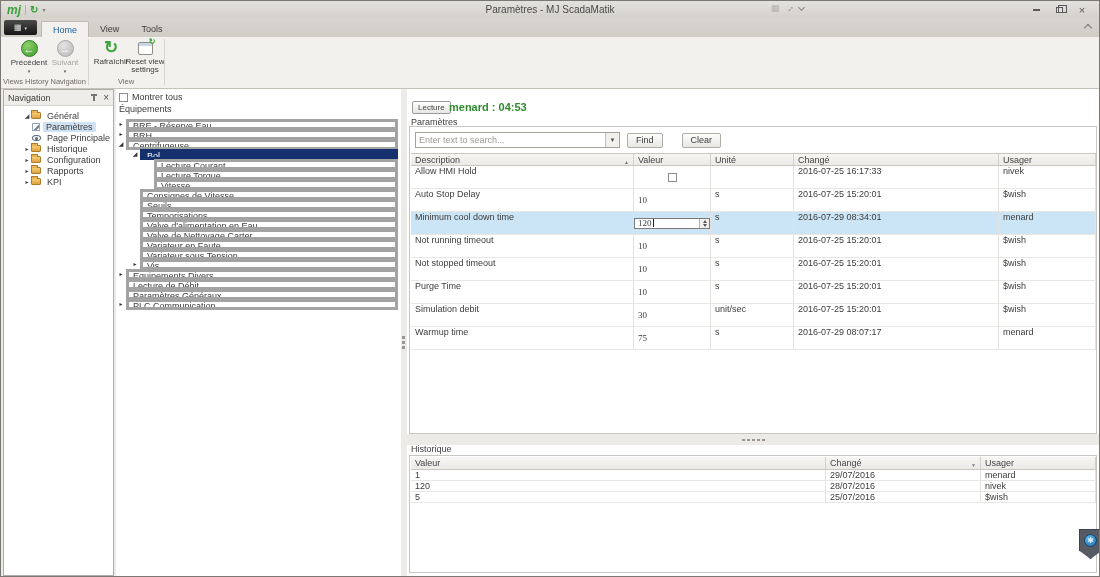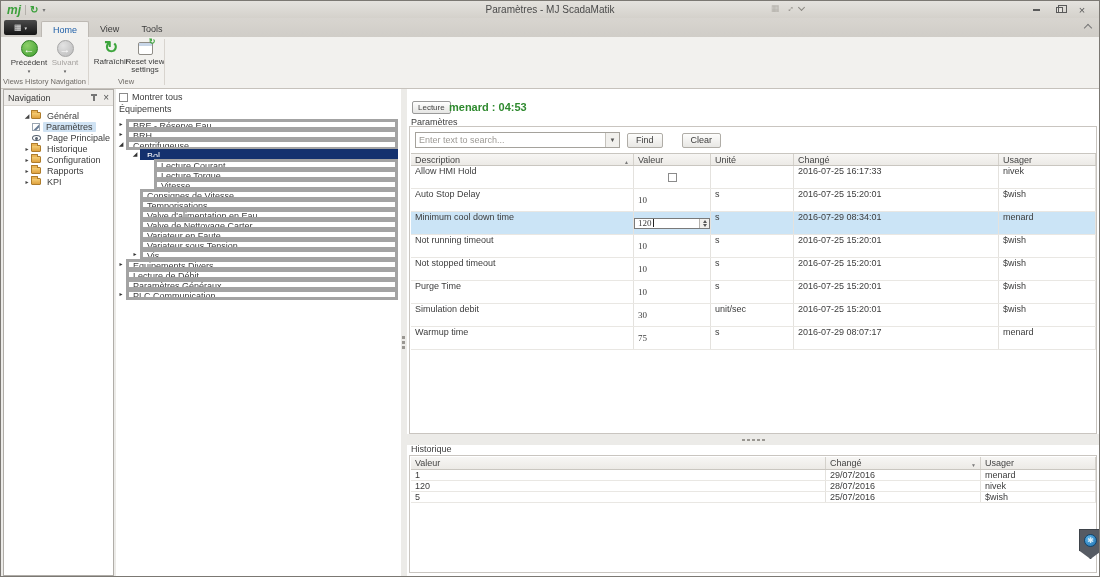--- a/index.html
+++ b/index.html
@@ -303,20 +303,24 @@
         <div class="eq-line" data-interactable="true">
 
     <div class="eq-box" style="left:38px" data-interactable="false"><span>Vitesse</span></div>
   </div>
         <div class="eq-line" data-interactable="true">
 
     <div class="eq-box" style="left:24px" data-interactable="false"><span>Consignes de Vitesse</span></div>
   </div>
         <div class="eq-line" data-interactable="true">
 
+    <div class="eq-box" style="left:24px" data-interactable="false"><span>Seuils</span></div>
+  </div>
+        <div class="eq-line" data-interactable="true">
+
     <div class="eq-box" style="left:24px" data-interactable="false"><span>Temporisations</span></div>
   </div>
         <div class="eq-line" data-interactable="true">
 
     <div class="eq-box" style="left:24px" data-interactable="false"><span>Valve d'alimentation en Eau</span></div>
   </div>
         <div class="eq-line" data-interactable="true">
 
     <div class="eq-box" style="left:24px" data-interactable="false"><span>Valve de Nettoyage Carter</span></div>
   </div>

